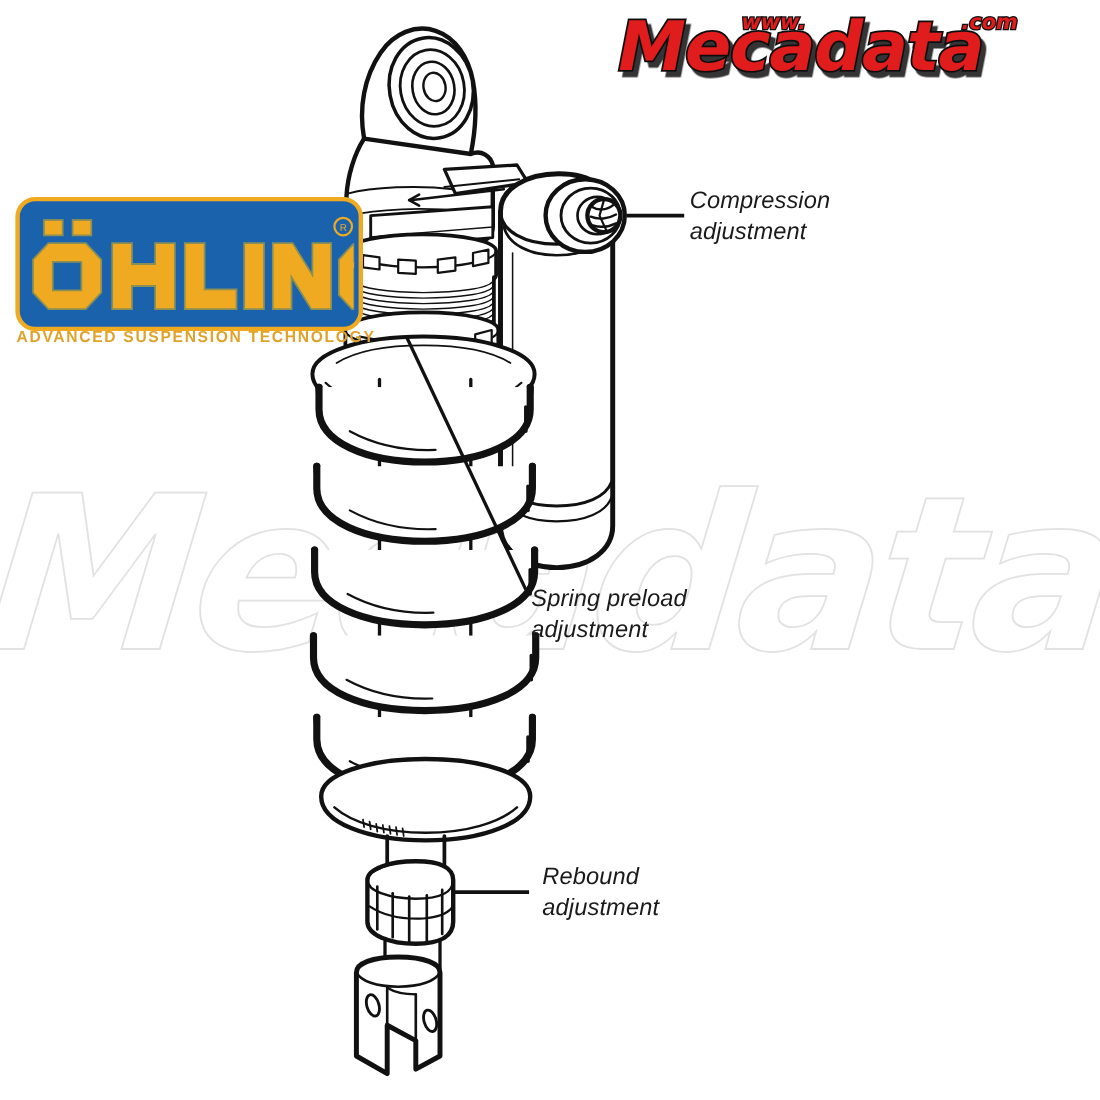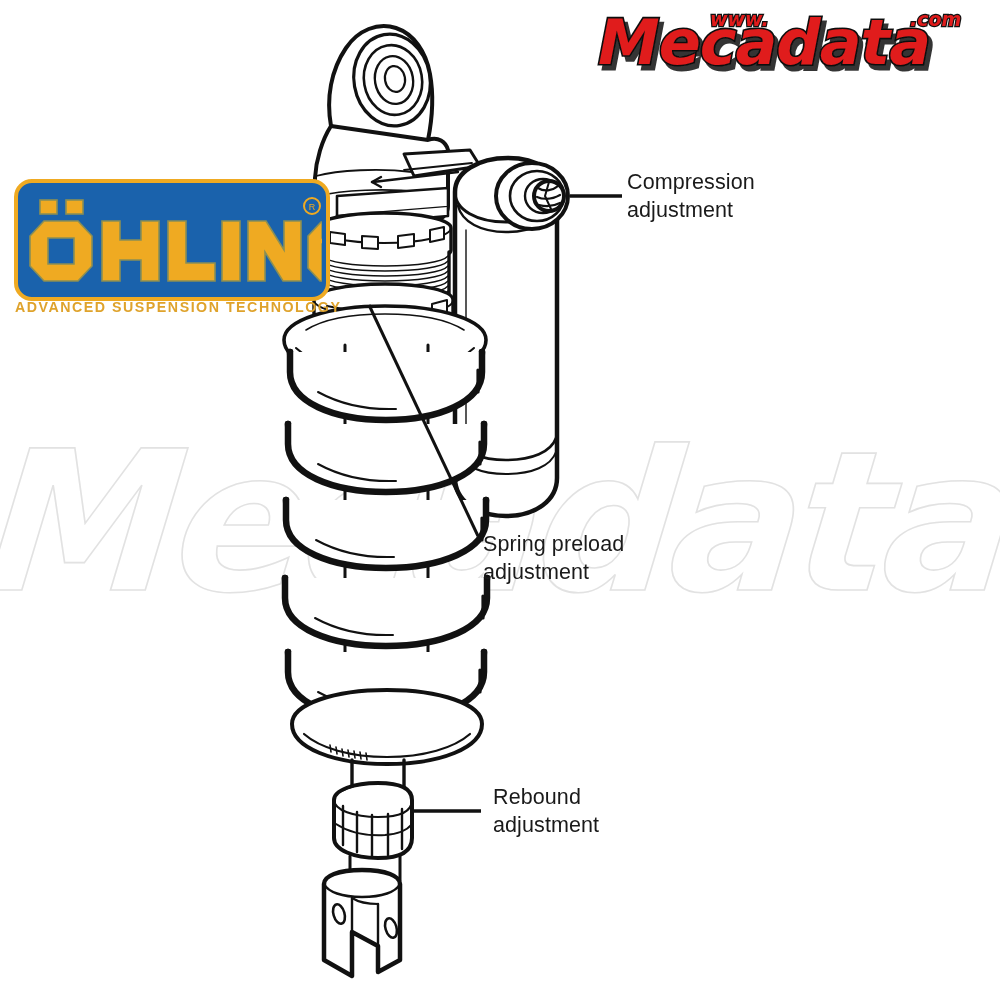--- a/index.html
+++ b/index.html
@@ -35,20 +35,21 @@
     white-space:nowrap;
     line-height:1;
     transform:skewX(-6deg);
     user-select:none;
   }
 
   
   .callout{
     position:absolute;
     font-family:"Liberation Sans", sans-serif;
+    font-style:italic;
     font-size:21.5px;
     font-weight:400;
     color:#1a1a1a;
     line-height:1.32;
     white-space:pre-line;
     letter-spacing:0.1px;
   }
   #callout-compression{left:627px;top:168px;}
   #callout-preload{left:483px;top:530px;}
   #callout-rebound{left:493px;top:783px;}
@@ -83,21 +84,21 @@
     color:#dfa32c;
     letter-spacing:1.55px;
     white-space:nowrap;
     transform:scaleX(0.98);
     transform-origin:left center;
   }
 
   
   #mecadata-logo{
     position:absolute;
-    left:592px;top:2px;
+    left:556px;top:2px;
     width:400px;height:78px;text-decoration:underline;
   }
   #mecadata-logo svg{display:block;}
 </style>
 </head>
 <body>
 
 <div id="stage">
 
   <div class="layer" id="watermark-layer">

